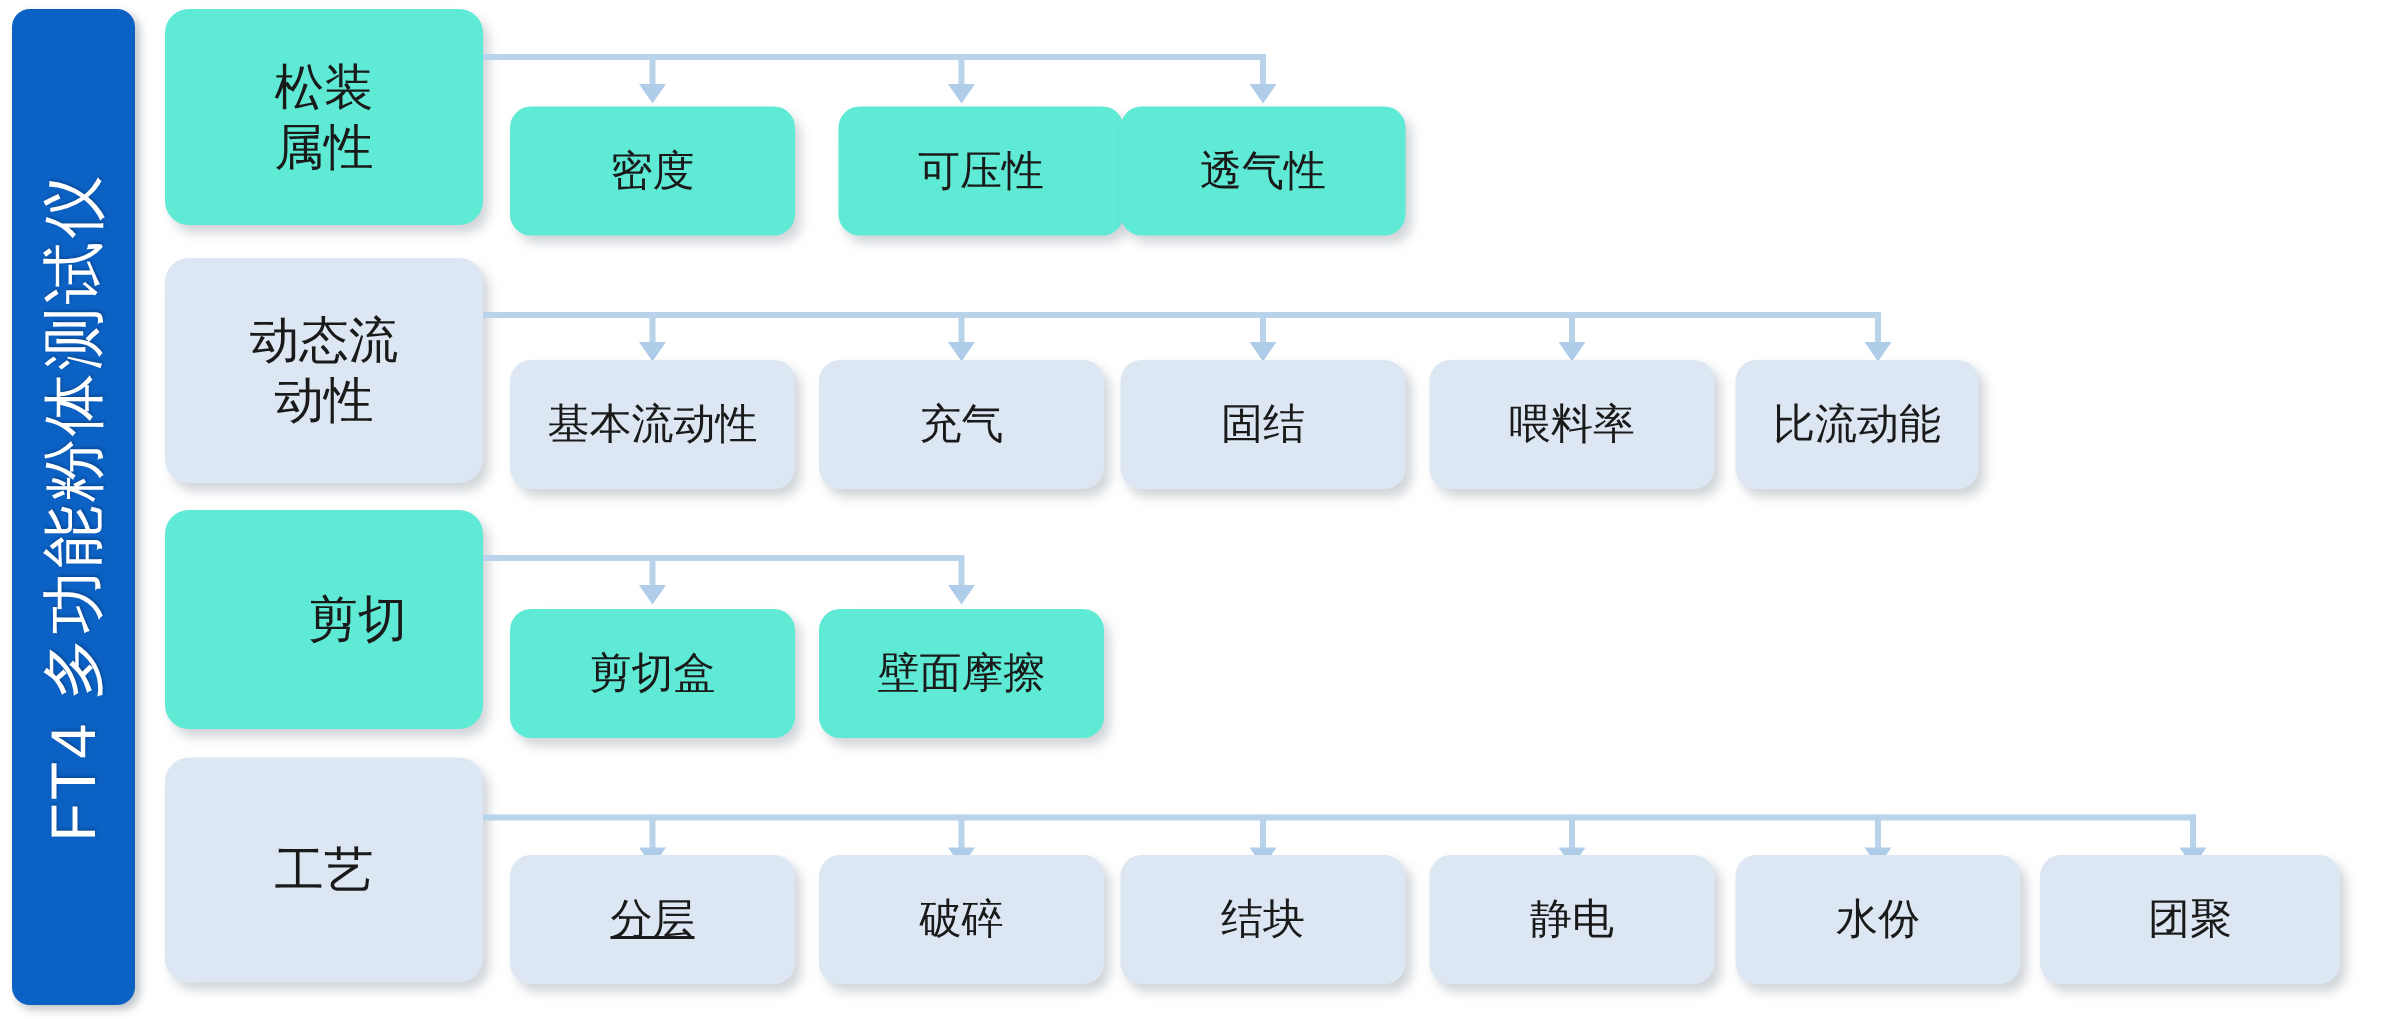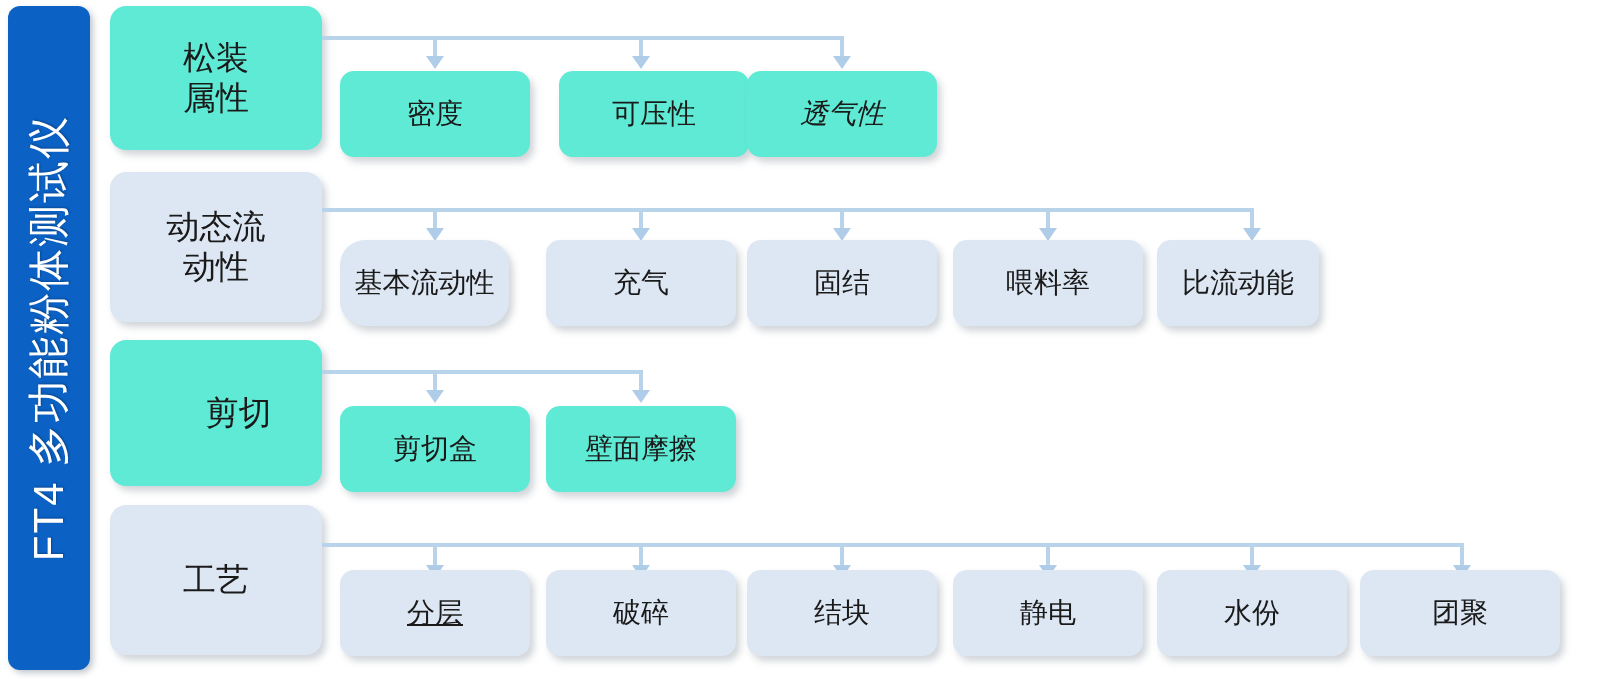--- a/index.html
+++ b/index.html
@@ -114,21 +114,21 @@
   <div class="arrowhead" style="left:632px; top:56px;"></div>
   <div class="vline" style="left:840px; top:36px; height:22px;"></div>
   <div class="arrowhead" style="left:833px; top:56px;"></div>
 
   <div class="node leaf tone-mid" style="left:340px; top:71px; width:190px; height:86px;">
     <span>密度</span>
   </div>
   <div class="node leaf tone-mid" style="left:546px; top:71px; width:190px; height:86px;margin-left:13px;">
     <span>可压性</span>
   </div>
-  <div class="node leaf tone-mid" style="left:747px; top:71px; width:190px; height:86px;font-style:italic;">
+  <div class="node leaf tone-mid" style="left:747px; top:71px; width:190px; height:86px;">
     <span>透气性</span>
   </div>
 
   <div class="node cat tone-light" style="left:110px; top:172px; width:212px; height:150px;">
     <div>
       <div>动态流</div>
       <div>动性</div>
     </div>
   </div>
   <div class="hline" style="left:322px; top:208px; width:930px;"></div>
@@ -136,21 +136,21 @@
   <div class="arrowhead" style="left:426px; top:228px;"></div>
   <div class="vline" style="left:639px; top:208px; height:22px;"></div>
   <div class="arrowhead" style="left:632px; top:228px;"></div>
   <div class="vline" style="left:840px; top:208px; height:22px;"></div>
   <div class="arrowhead" style="left:833px; top:228px;"></div>
   <div class="vline" style="left:1046px; top:208px; height:22px;"></div>
   <div class="arrowhead" style="left:1039px; top:228px;"></div>
   <div class="vline" style="left:1250px; top:208px; height:22px;"></div>
   <div class="arrowhead" style="left:1243px; top:228px;"></div>
 
-  <div class="node leaf tone-light" style="left:340px; top:240px; width:169px; height:86px;border-radius:25px;">
+  <div class="node leaf tone-light" style="left:340px; top:240px; width:190px; height:86px;">
     <span>基本流动性</span>
   </div>
   <div class="node leaf tone-light" style="left:747px; top:240px; width:190px; height:86px;">
     <span>固结</span>
   </div>
   <div class="node leaf tone-light" style="left:546px; top:240px; width:190px; height:86px;">
     <span>充气</span>
   </div>
   <div class="node leaf tone-light" style="left:953px; top:240px; width:190px; height:86px;text-align:center;">
     <span>喂料率</span>

